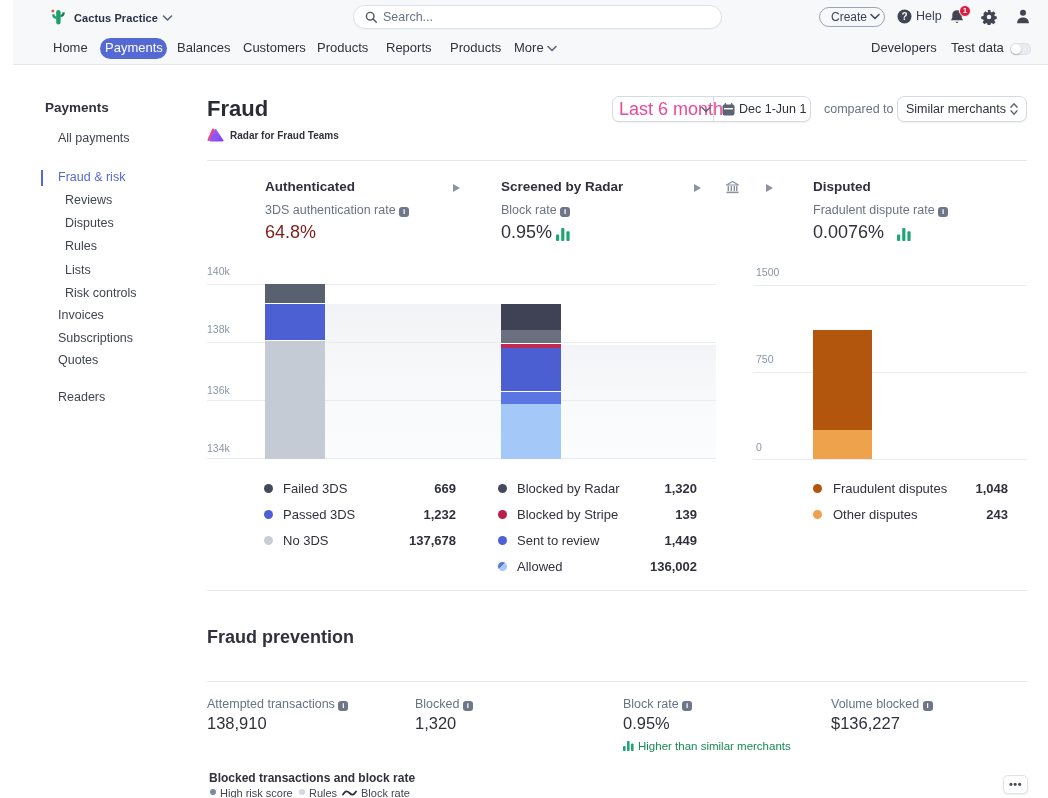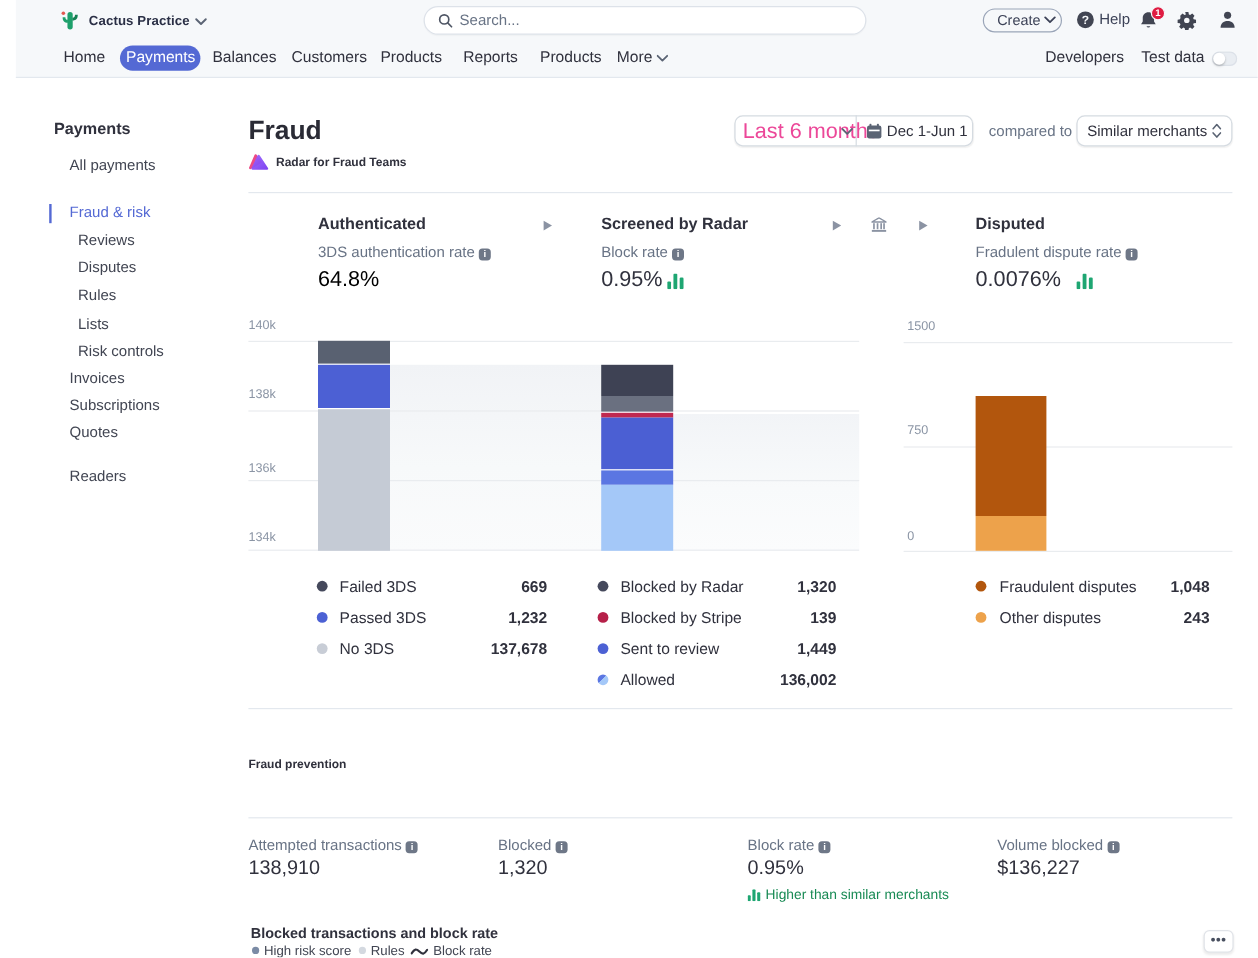--- a/index.html
+++ b/index.html
@@ -133,21 +133,21 @@
   <div class="abs" style="left:893px;top:103px;font-size:12.5px;font-weight:500;color:#30313d;line-height:13px;">Similar merchants</div>
   <svg class="abs" style="left:997px;top:102px;" width="8" height="14" viewBox="0 0 9 16">
     <path d="M1 6 L4.5 2 L8 6" stroke="#5b6474" stroke-width="1.5" fill="none" stroke-linecap="round" stroke-linejoin="round"></path>
     <path d="M1 10 L4.5 14 L8 10" stroke="#5b6474" stroke-width="1.5" fill="none" stroke-linecap="round" stroke-linejoin="round"></path>
   </svg>
 
   <div class="abs" style="left:194px;top:160px;width:820px;height:1px;background:#e3e8ee;"></div>
 
   <div class="abs" style="left:252px;top:180px;font-size:13.5px;font-weight:bold;color:#30313d;line-height:14px;">Authenticated</div>
   <div class="abs cap" style="left:252px;top:204px;">3DS authentication rate <span class="ibadge">i</span></div>
-  <div class="abs" style="left:252px;top:223px;font-size:18px;color:#000000;line-height:18px;">64.8%</div>
+  <div class="abs" style="left:252px;top:223px;font-size:18px;color:#7f1d1d;line-height:18px;">64.8%</div>
 
   <svg class="abs" style="left:439px;top:183px;" width="9" height="10" viewBox="0 0 9 10">
       <path d="M1 1 L8 5 L1 9 Z" fill="#8b93a3"></path>
     </svg>
 
   <div class="abs" style="left:488px;top:180px;font-size:13.5px;font-weight:bold;color:#30313d;line-height:14px;">Screened by Radar</div>
   <div class="abs cap" style="left:488px;top:204px;">Block rate <span class="ibadge">i</span></div>
   <div class="abs" style="left:488px;top:223px;font-size:18px;color:#30313d;line-height:18px;">0.95%</div>
   <svg class="abs" style="left:543px;top:228px;" width="14" height="13" viewBox="0 0 14 13">
     <rect x="0" y="6.5" width="3.2" height="6.5" rx="1" fill="#1ea672"></rect>
@@ -236,21 +236,21 @@
   <div class="legv" style="left:584px;top:560px;">136,002</div>
 
   <div class="dot" style="left:800px;top:484px;background:#b2560d;"></div>
   <div class="leg" style="left:820px;top:482px;">Fraudulent disputes</div>
   <div class="legv" style="left:895px;top:482px;">1,048</div>
   <div class="dot" style="left:800px;top:510px;background:#eda24b;"></div>
   <div class="leg" style="left:820px;top:508px;">Other disputes</div>
   <div class="legv" style="left:895px;top:508px;">243</div>
 
   <div class="abs" style="left:194px;top:590px;width:820px;height:1px;background:#e3e8ee;"></div>
-  <div class="abs" style="left:194px;top:630px;font-size:10px;font-weight:bold;color:#30313d;line-height:15px;">Fraud prevention</div>
+  <div class="abs" style="left:194px;top:630px;font-size:18px;font-weight:bold;color:#30313d;line-height:15px;">Fraud prevention</div>
   <div class="abs" style="left:194px;top:681px;width:820px;height:1px;background:#e3e8ee;"></div>
 
   <div class="abs cap" style="left:194px;top:698px;">Attempted transactions <span class="ibadge">i</span></div>
   <div class="abs" style="left:194px;top:715px;font-size:16.5px;color:#30313d;line-height:17px;">138,910</div>
   <div class="abs cap" style="left:402px;top:698px;">Blocked <span class="ibadge">i</span></div>
   <div class="abs" style="left:402px;top:715px;font-size:16.5px;color:#30313d;line-height:17px;">1,320</div>
   <div class="abs cap" style="left:610px;top:698px;">Block rate <span class="ibadge">i</span></div>
   <div class="abs" style="left:610px;top:715px;font-size:16.5px;color:#30313d;line-height:17px;">0.95%</div>
   <svg class="abs" style="left:610px;top:741px;" width="11" height="10" viewBox="0 0 11 10">
     <rect x="0" y="5" width="2.6" height="5" rx="0.8" fill="#1ea672"></rect>

